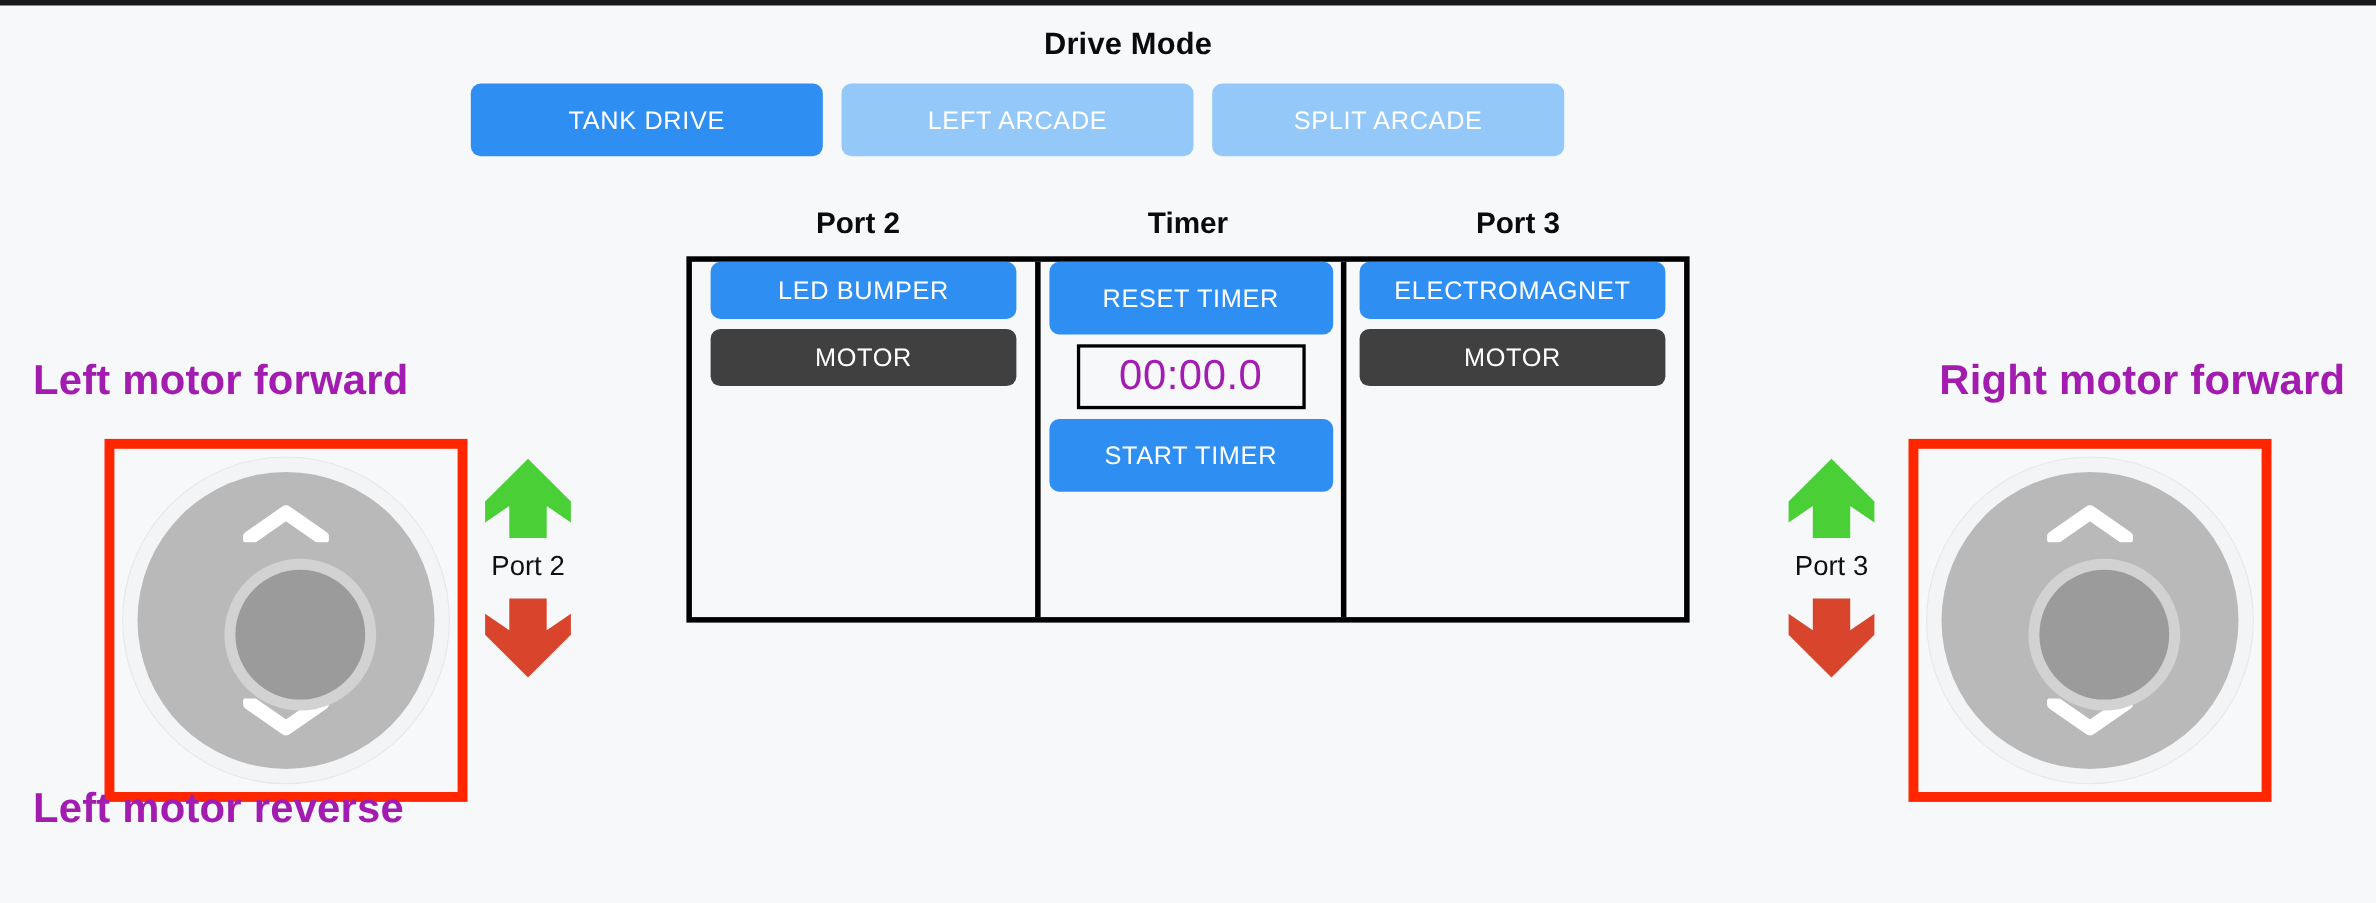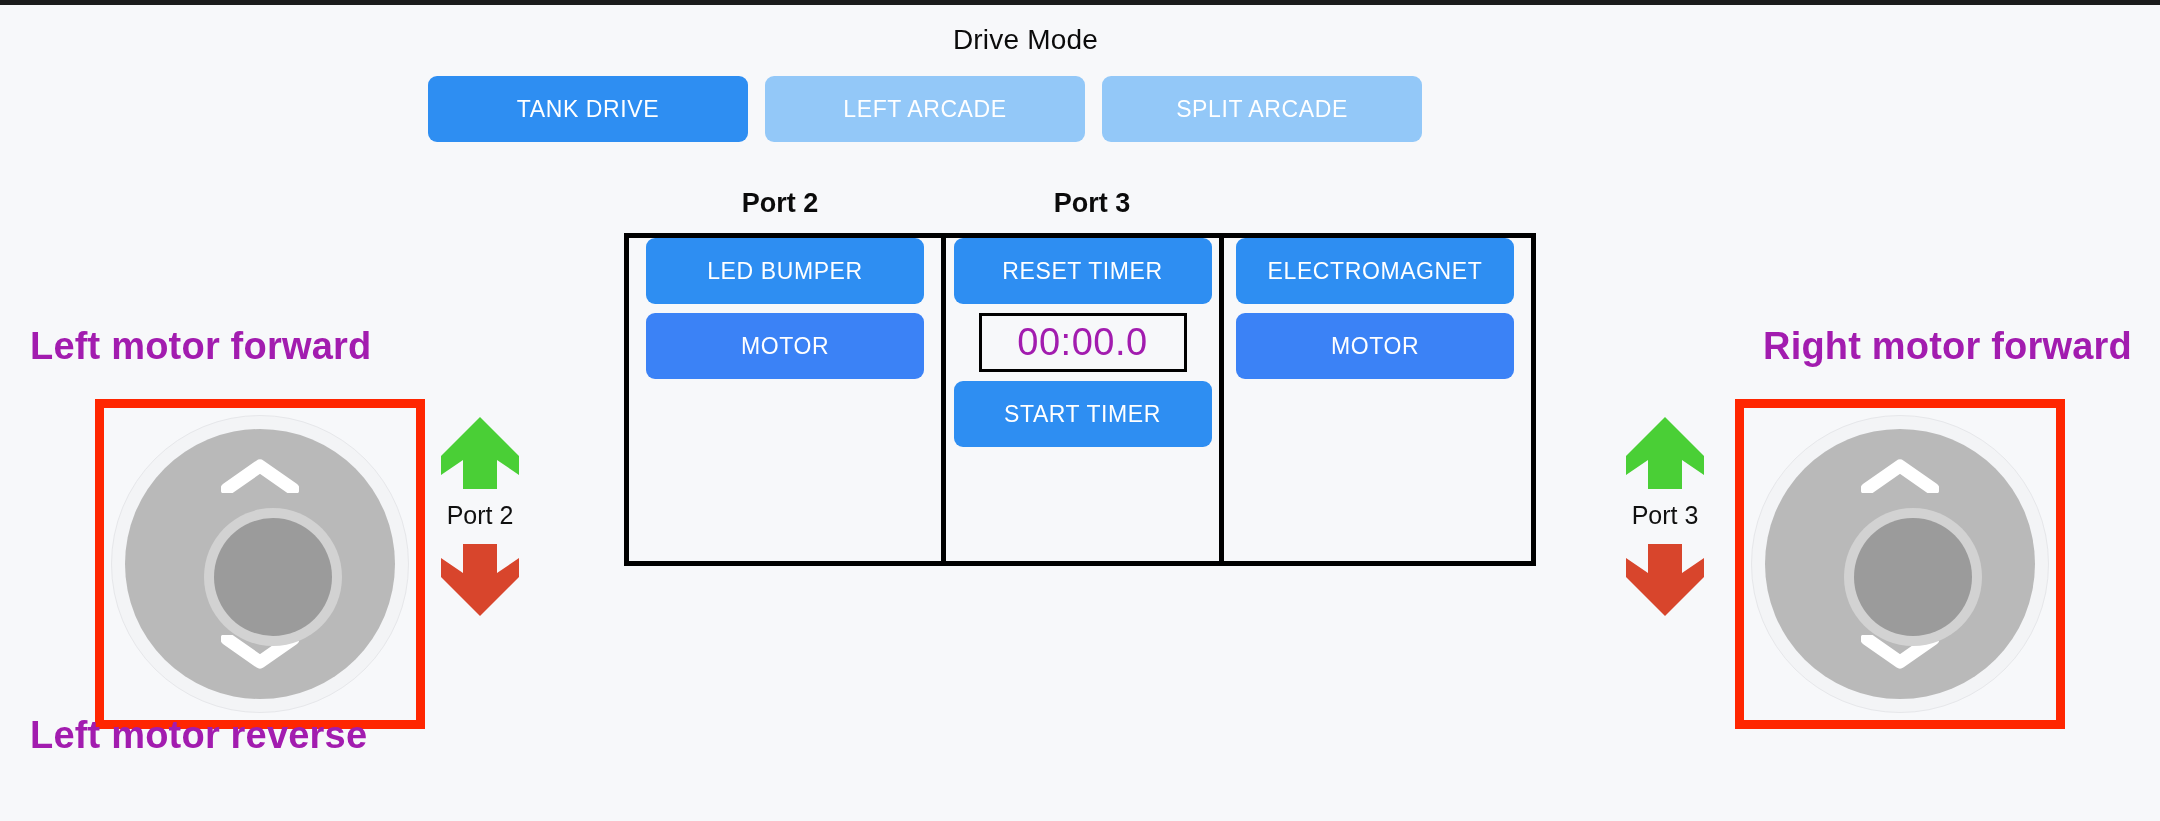--- a/index.html
+++ b/index.html
@@ -24,21 +24,21 @@
   }
 
   
   #drive-mode-title {
     position: absolute;
     top: 24px;
     left: 0;
     width: 2051px;
     text-align: center;
     font-size: 28px;
-    font-weight: normal;
+    font-weight: bold;
     color: #0b0b0b;
     letter-spacing: .2px;
   }
   #drive-mode-row {
     position: absolute;
     top: 76px;
     left: 428px;
     width: 1320px;
     display: flex;
     gap: 17px;
@@ -102,37 +102,37 @@
   #col-port2 { width: 312px; }
   #col-timer {
     width: 283px;
     border-left: 5px solid #000000;
     border-right: 5px solid #000000;
   }
   #col-port3 { width: 302px; }
 
   .panel-btn {
     width: 278px;
-    height: 66px;
+    height: 52px;
     border: none;
     border-radius: 9px;
     background: #2e8ef2;
     color: #ffffff;
     font-family: "Liberation Sans", sans-serif;
     font-size: 23px;
     letter-spacing: .6px;
     cursor: pointer;
     display: flex;
     align-items: center;
     justify-content: center;
     padding: 0;
     margin-bottom: 9px;
   }
   .panel-btn.secondary {
-    background: #3b82f6;
+    background: #404040;
     margin-bottom: 0;
   }
   .timer-btn {
     width: 258px;
     height: 66px;
     border: none;
     border-radius: 9px;
     background: #2e8ef2;
     color: #ffffff;
     font-family: "Liberation Sans", sans-serif;
@@ -263,20 +263,21 @@
   <div id="drive-mode-title">Drive Mode</div>
 
   <div id="drive-mode-row">
     <button class="mode-btn active">TANK DRIVE</button>
     <button class="mode-btn">LEFT ARCADE</button>
     <button class="mode-btn">SPLIT ARCADE</button>
   </div>
 
   <div id="panel-labels">
     <div class="panel-label" id="label-port2">Port 2</div>
+    <div class="panel-label" id="label-timer">Timer</div>
     <div class="panel-label" id="label-port3">Port 3</div>
   </div>
 
   <div id="center-panel">
 
     <div class="panel-col" id="col-port2">
       <button class="panel-btn">LED BUMPER</button>
       <button class="panel-btn secondary">MOTOR</button>
     </div>
 

